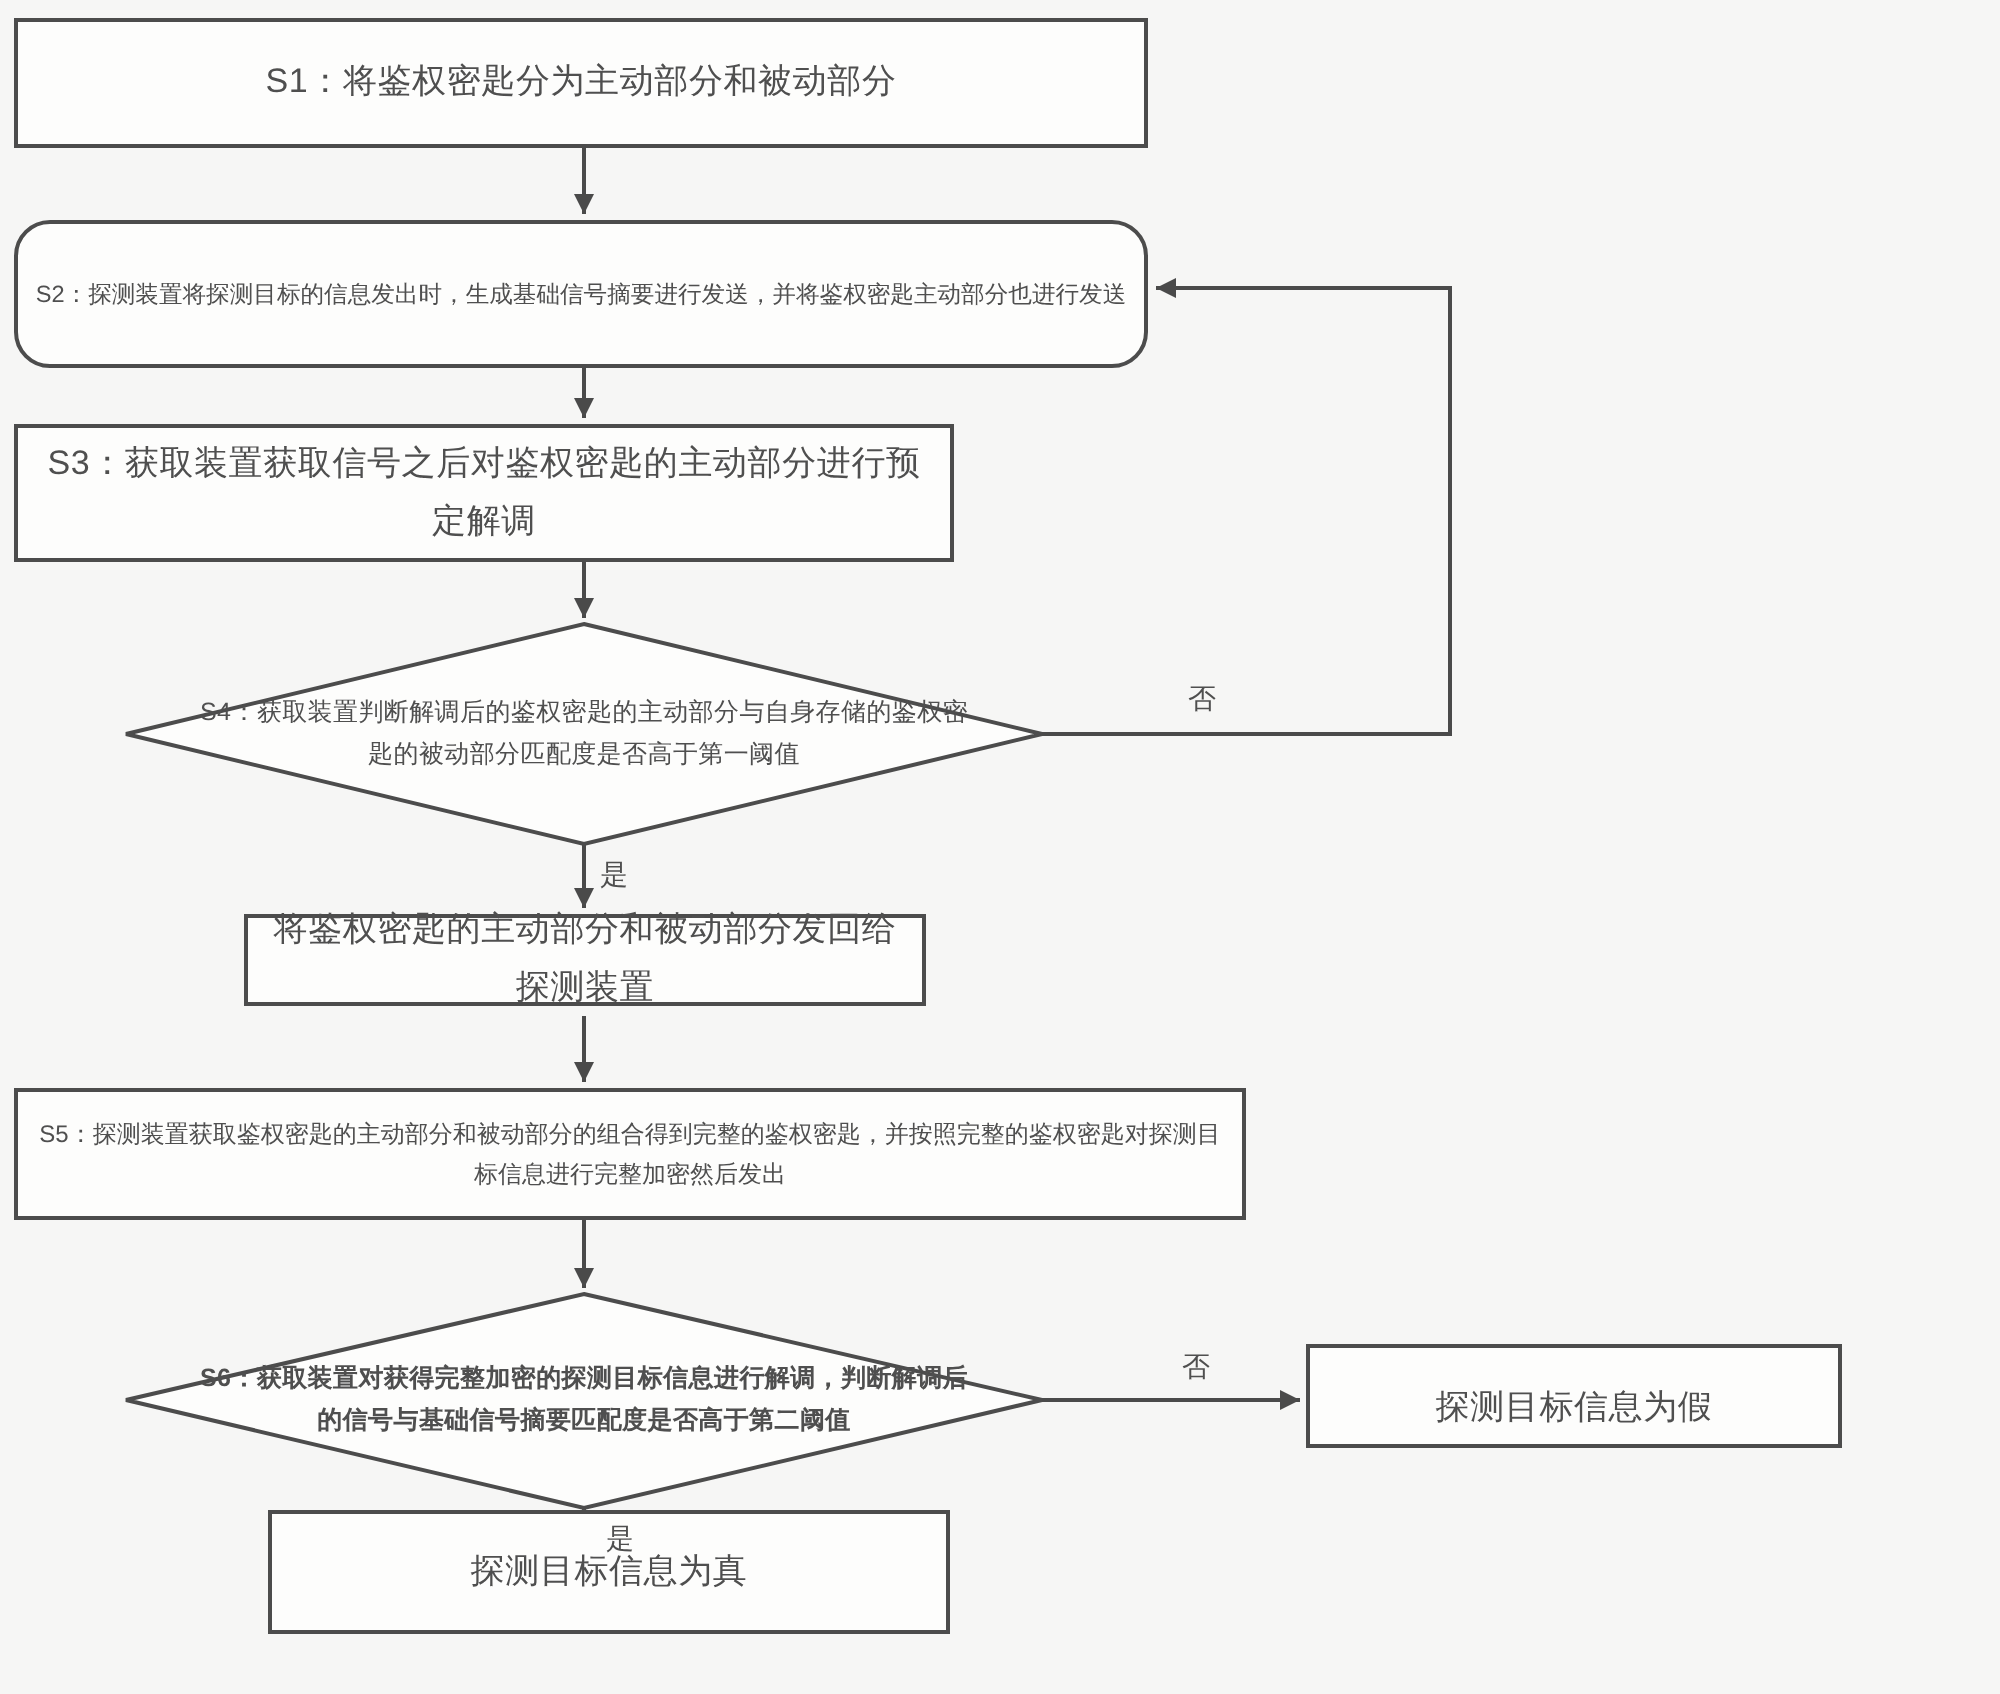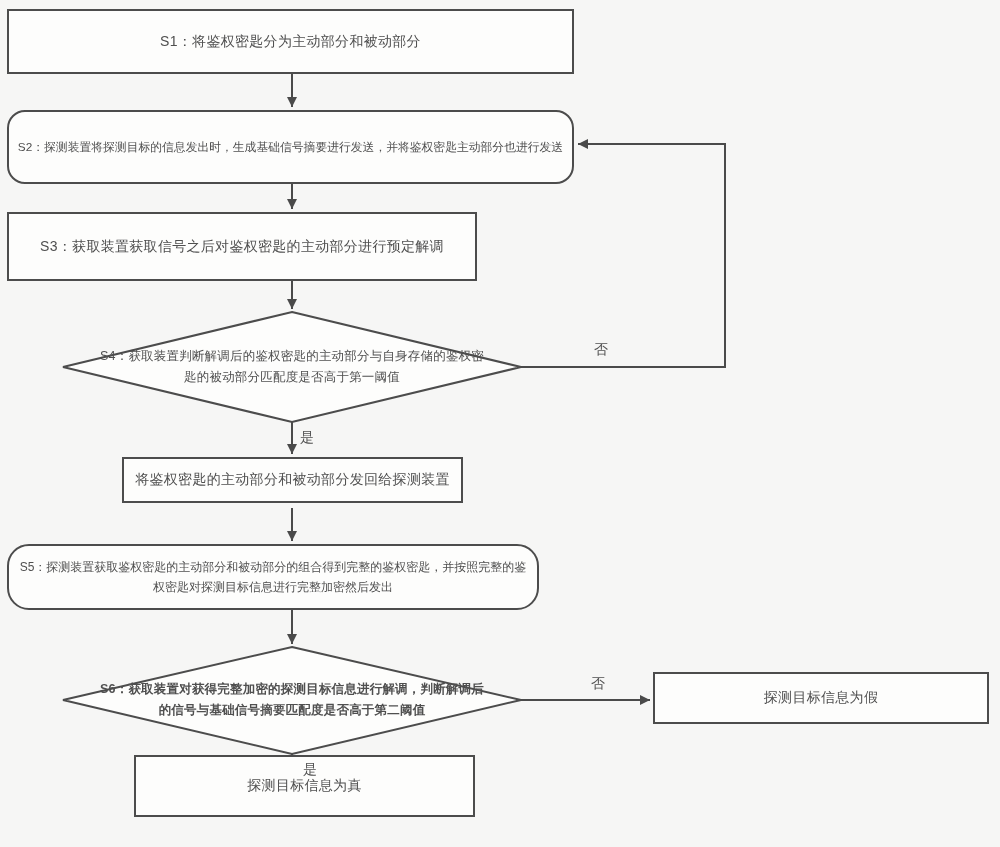--- a/index.html
+++ b/index.html
@@ -19,21 +19,21 @@
   }
   .node {
     position: absolute;
     box-sizing: border-box;
     background: #fdfdfc;
     border: 2px solid #4c4c4c;
     display: flex;
     align-items: center;
     justify-content: center;
     text-align: center;
-    font-size: 14px;
+    font-size: 17px;
     line-height: 1.7;
     letter-spacing: 0.3px;
     padding: 3px 8px;
   }
   .node.small-text { font-size: 12px; letter-spacing: 0; padding: 2px 5px; }
   .node.s2-text { font-size: 11.8px; letter-spacing: 0; padding: 2px 4px; border-radius: 18px; }
   .diamond-label {
     position: absolute;
     box-sizing: border-box;
     display: flex;
@@ -91,33 +91,33 @@
   </div>
 
   <div class="diamond-label" style="left:97px; top:330px; width:390px; height:74px;">
     <span>S4：获取装置判断解调后的鉴权密匙的主动部分与自身存储的鉴权密匙的被动部分匹配度是否高于第一阈值</span>
   </div>
 
   <div class="node" style="left:122px; top:457px; width:341px; height:46px;">
     <span>将鉴权密匙的主动部分和被动部分发回给探测装置</span>
   </div>
 
-  <div class="node small-text" style="left:7px; top:544px; width:532px; height:66px;border-radius:22px;">
+  <div class="node small-text" style="left:7px; top:544px; width:616px; height:66px;">
     <span>S5：探测装置获取鉴权密匙的主动部分和被动部分的组合得到完整的鉴权密匙，并按照完整的鉴权密匙对探测目标信息进行完整加密然后发出</span>
   </div>
 
   <div class="diamond-label" style="left:97px; top:663px; width:390px; height:74px;font-weight:bold;">
     <span>S6：获取装置对获得完整加密的探测目标信息进行解调，判断解调后的信号与基础信号摘要匹配度是否高于第二阈值</span>
   </div>
 
   <div class="node" style="left:122px; top:755px; width:341px; height:62px;margin-left:12px;">
     <span>探测目标信息为真</span>
   </div>
 
-  <div class="node" style="left:653px; top:672px; width:336px; height:52px;">
+  <div class="node" style="left:653px; top:672px; width:268px; height:52px;align-items:flex-end;">
     <span>探测目标信息为假</span>
   </div>
 
   <div class="edge-label" style="left:300px; top:429px;">是</div>
   <div class="edge-label" style="left:594px; top:341px;">否</div>
   <div class="edge-label" style="left:591px; top:675px;">否</div>
   <div class="edge-label" style="left:303px; top:761px;">是</div>
 
 </div>
 

